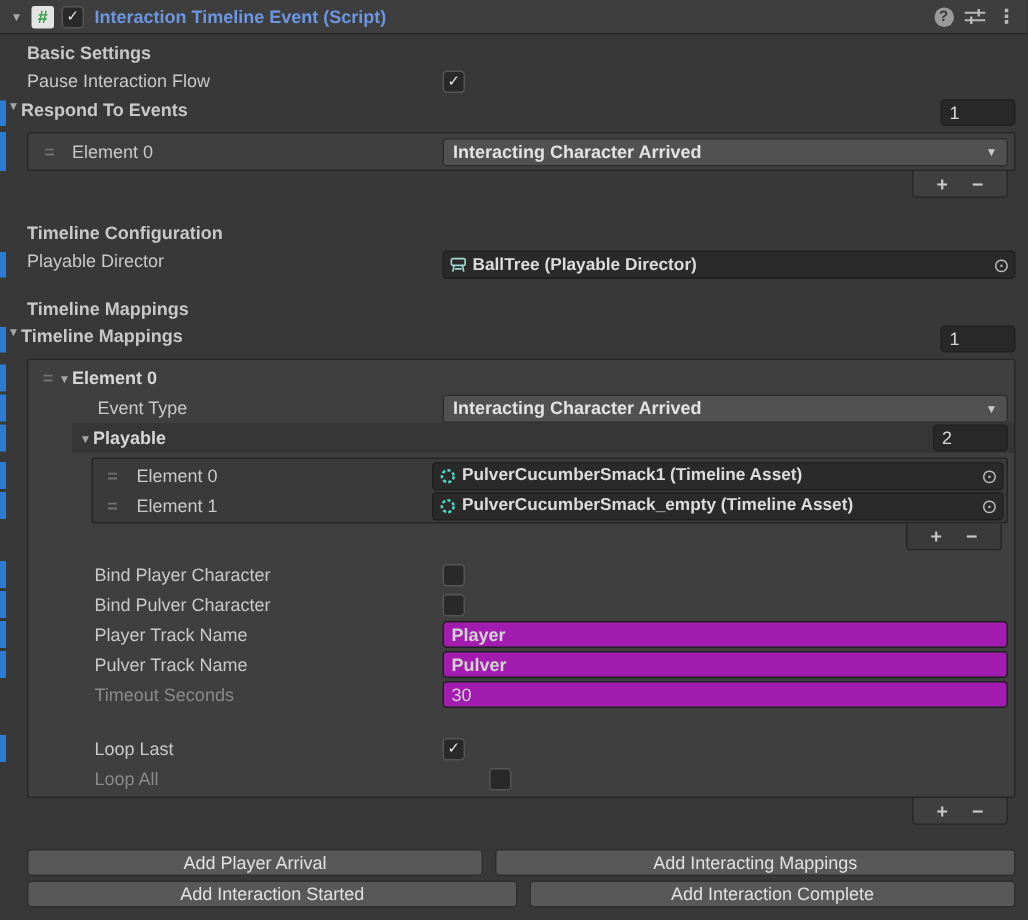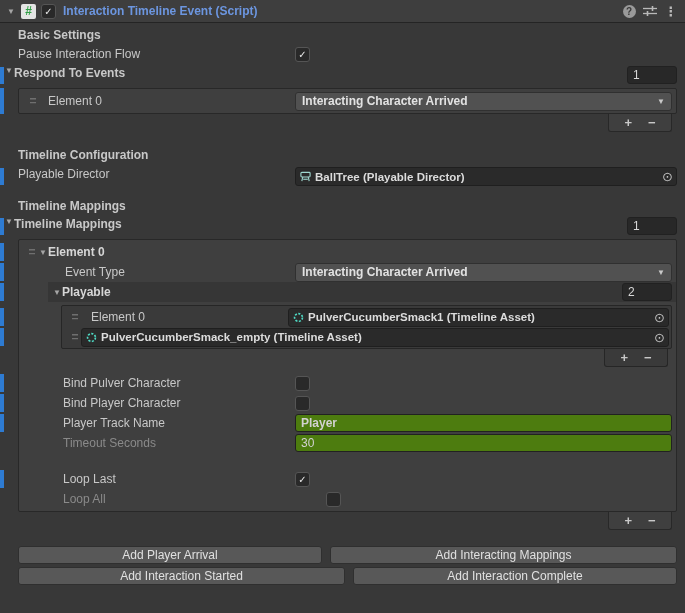--- a/index.html
+++ b/index.html
@@ -33,21 +33,21 @@
   .body{position:relative;padding:5px 8px 0 18px;}
   .row{height:19px;display:flex;position:relative;}
   .row20{height:20px;display:flex;align-items:center;position:relative;}
   .lbl{width:277px;flex:none;white-space:nowrap;overflow:hidden;}
   .ovr{position:absolute;top:1px;bottom:1px;width:4px;background:var(--ovr,#2e7bd2);}
   .o18{left:-18px;} .o19{left:-19px;} .o62{left:-62px;}
 
   
   .checkbox{width:13px;height:13px;background:#292929;border:1px solid #555;border-radius:3px;
     display:flex;align-items:center;justify-content:center;color:#e8e8e8;font-size:10px;flex:none;}
-  .textfield{flex:1;height:16px;background:#4d7c0f;border:1px solid #212121;border-radius:3px;
+  .textfield{flex:1;height:16px;background:#a21caf;border:1px solid #212121;border-radius:3px;
     color:#d2d2d2;font-size:12px;padding:0 5px;font-family:inherit;outline:none;min-width:0;}
   .sizefield{width:38px;flex:none;margin-left:auto;height:16px;background:#282828;border:1px solid #212121;
     border-radius:3px;color:#d8d8d8;display:flex;align-items:center;padding:0 5px;}
   .dropdown{flex:1;height:17px;background:#515151;border:1px solid #303030;border-radius:3px;
     display:flex;align-items:center;padding:0 6px;color:#e2e2e2;min-width:0;}
   .dd-arrow{margin-left:auto;font-size:8px;color:#c9c9c9;}
   .objfield{flex:1;height:17px;background:#2a2a2a;border:1px solid #1f1f1f;border-radius:3px;
     display:flex;align-items:center;gap:4px;padding:0 3px 0 4px;color:#dcdcdc;min-width:0;}
   .objfield .objtext{white-space:nowrap;overflow:hidden;font-weight:bold;font-size:11.5px;}
   .picker{margin-left:auto;color:#bdbdbd;font-size:13px;line-height:1;}
@@ -194,50 +194,56 @@
             <svg class="tl-icon" viewBox="0 0 12 12">
               <circle cx="6" cy="6" r="4.3" fill="none" stroke="currentColor" stroke-width="1.8" stroke-dasharray="2.3 1.6"></circle>
             </svg>
             <span class="objtext">PulverCucumberSmack1 (Timeline Asset)</span>
             <span class="picker">⊙</span>
           </span>
         </div>
         <div class="row20" style="padding:0 2px 0 7px;">
           <span class="ovr o62"></span>
           <span class="handle">=</span>
+          <span style="width:197px;flex:none;margin-left:10px;">Element 1</span>
           <span class="objfield">
             <svg class="tl-icon" viewBox="0 0 12 12">
               <circle cx="6" cy="6" r="4.3" fill="none" stroke="currentColor" stroke-width="1.8" stroke-dasharray="2.3 1.6"></circle>
             </svg>
             <span class="objtext">PulverCucumberSmack_empty (Timeline Asset)</span>
             <span class="picker">⊙</span>
           </span>
         </div>
       </div>
       <div class="footer-tab" style="margin-right:8px;background:#3a3a3a;border-color:#262626;">
         <span>+</span>
         <span>−</span>
       </div>
 
       <div style="height:6px;"></div>
 
       <div class="row20" style="padding-left:44px;padding-right:4px;">
         <span class="ovr o19"></span>
+        <span style="width:232px;flex:none;">Bind Player Character</span>
+        <span class="checkbox"></span>
+      </div>
+      <div class="row20" style="padding-left:44px;padding-right:4px;">
+        <span class="ovr o19"></span>
         <span style="width:232px;flex:none;">Bind Pulver Character</span>
         <span class="checkbox"></span>
       </div>
       <div class="row20" style="padding-left:44px;padding-right:4px;">
         <span class="ovr o19"></span>
-        <span style="width:232px;flex:none;">Bind Player Character</span>
-        <span class="checkbox"></span>
-      </div>
-      <div class="row20" style="padding-left:44px;padding-right:4px;">
-        <span class="ovr o19"></span>
         <span style="width:232px;flex:none;">Player Track Name</span>
         <input class="textfield" style="font-weight: bold;" value="Player">
+      </div>
+      <div class="row20" style="padding-left:44px;padding-right:4px;">
+        <span class="ovr o19"></span>
+        <span style="width:232px;flex:none;">Pulver Track Name</span>
+        <input class="textfield" style="font-weight: bold;" value="Pulver">
       </div>
       <div class="row20" style="padding-left:44px;padding-right:4px;">
         <span class="lbl dim" style="width:232px;">Timeout Seconds</span>
         <input class="textfield" value="30" style="">
       </div>
       <div class="row20" style="padding-left:44px;padding-right:4px;margin-top:16px;">
         <span class="ovr o19"></span>
         <span style="width:232px;flex:none;">Loop Last</span>
         <span class="checkbox">✓</span>
       </div>

